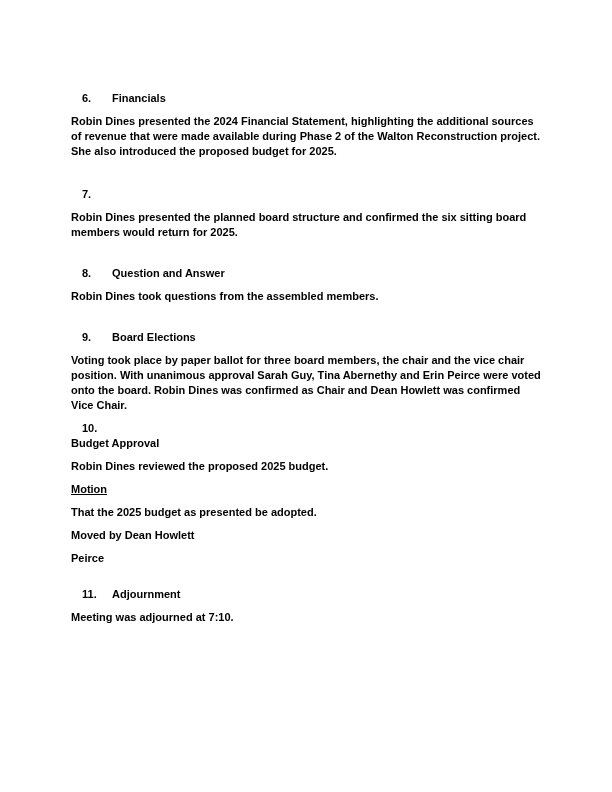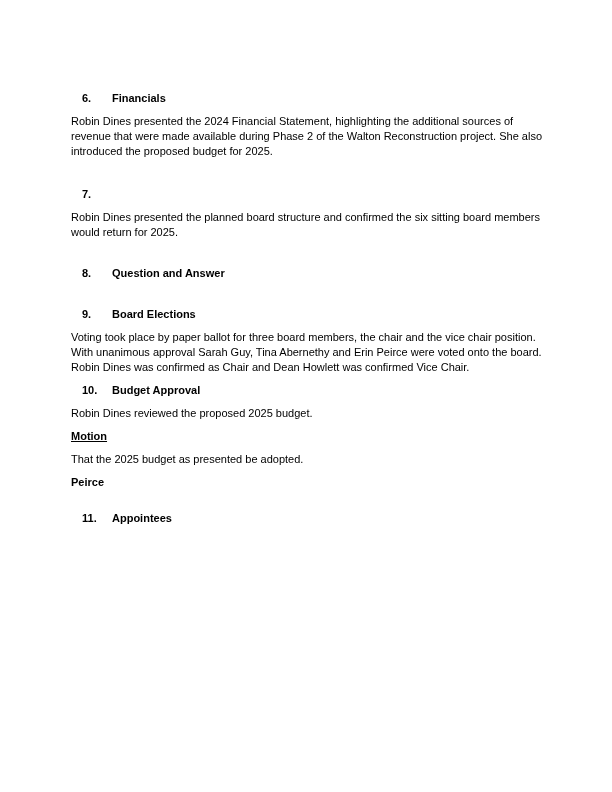--- a/index.html
+++ b/index.html
@@ -25,27 +25,28 @@
     font-weight: bold;
     margin: 0;
   }
   .sec-num {
     flex: none;
     margin-left: 11px;
     width: 30px;
   }
   .para {
     margin: 8px 0;
+    font-weight: bold;
   }
   .bold { font-weight: bold; }
   .underline { text-decoration: underline; }
   .mt-s7  { margin-top: 28px; }
   .mt-s8  { margin-top: 26px; }
   .mt-s9  { margin-top: 26px; }
-  .mt-s10 { margin-top: 0; }
+  .mt-s10 { margin-top: 0; flex-direction: column; }
   .mt-s11 { margin-top: 21px; }
 </style>
 </head>
 <body>
 
 <div class="page">
 
   <div class="sec-head">
     <span class="sec-num">6.</span>
     <span class="sec-title">Financials</span>
@@ -54,35 +55,38 @@
 
   <div class="sec-head mt-s7">
     <span class="sec-num">7.</span>
   </div>
   <p class="para">Robin Dines presented the planned board structure and confirmed the six sitting board members would return for 2025.</p>
 
   <div class="sec-head mt-s8">
     <span class="sec-num">8.</span>
     <span class="sec-title">Question and Answer</span>
   </div>
+  <p class="para">Robin Dines took questions from the assembled members.</p>
 
   <div class="sec-head mt-s9">
     <span class="sec-num">9.</span>
     <span class="sec-title">Board Elections</span>
   </div>
   <p class="para">Voting took place by paper ballot for three board members, the chair and the vice chair position. With unanimous approval Sarah Guy, Tina Abernethy and Erin Peirce were voted onto the board. Robin Dines was confirmed as Chair and Dean Howlett was confirmed Vice Chair.</p>
 
   <div class="sec-head mt-s10">
     <span class="sec-num">10.</span>
     <span class="sec-title">Budget Approval</span>
   </div>
   <p class="para">Robin Dines reviewed the proposed 2025 budget.</p>
 
   <p class="para bold underline">Motion</p>
   <p class="para">That the 2025 budget as presented be adopted.</p>
+  <p class="para">Moved by Dean Howlett</p>
   <p class="para bold">Peirce</p>
 
   <div class="sec-head mt-s11">
     <span class="sec-num">11.</span>
-    <span class="sec-title">Appointees</span>
+    <span class="sec-title">Adjournment</span>
   </div>
+  <p class="para">Meeting was adjourned at 7:10.</p>
 
 </div>
 
 </body></html>

